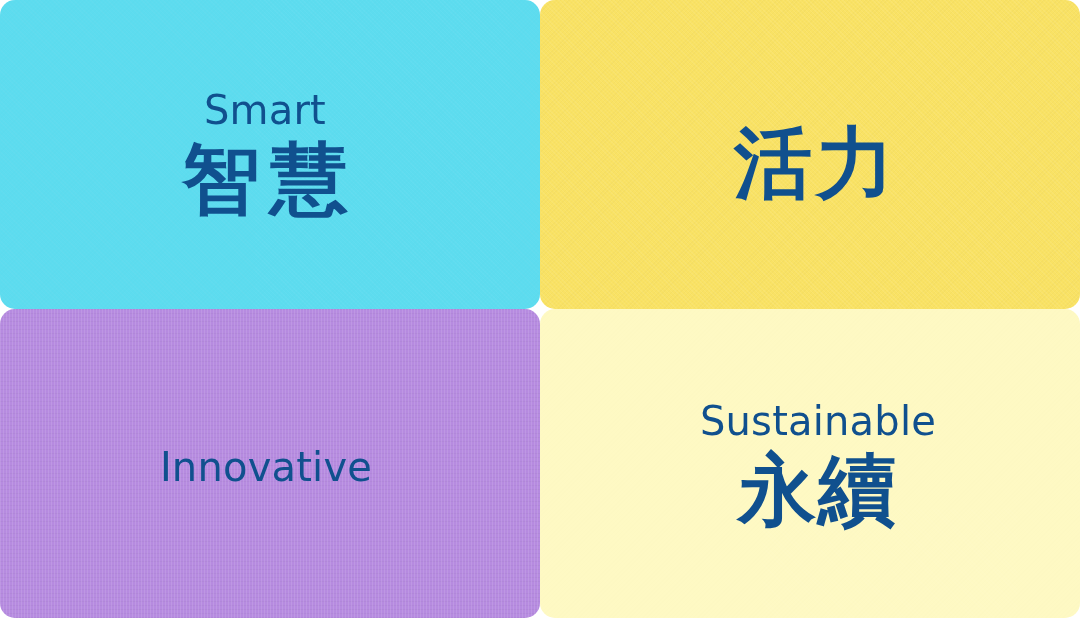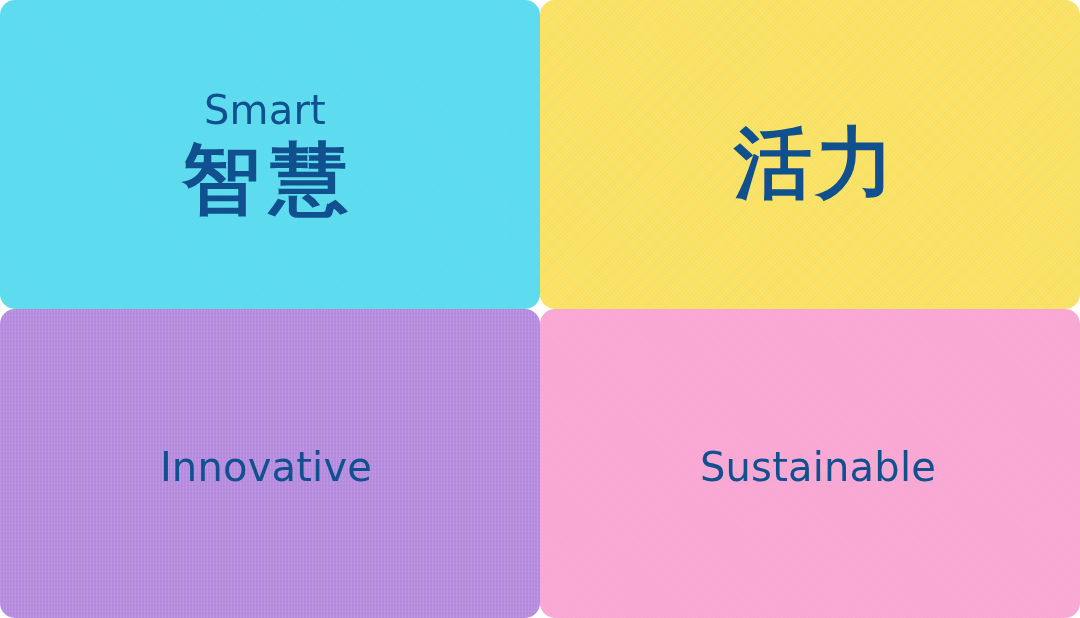--- a/index.html
+++ b/index.html
@@ -126,20 +126,21 @@
     </div>
   </section>
 
   <section class="quadrant q-innovative" style="background-color: rgb(182, 139, 224); color: rgb(16, 80, 142);">
     <div class="texture"></div>
     <div class="label-stack">
       <span class="label-en">Innovative</span>
     </div>
   </section>
 
-  <section class="quadrant q-sustainable" style="background-color: #f9a8d4; color: rgb(16, 80, 142);">
+  <section class="quadrant q-sustainable" style="background-color: #fef9c3; color: rgb(16, 80, 142);">
     <div class="texture"></div>
     <div class="label-stack">
       <span class="label-en">Sustainable</span>
+      <span class="label-zh">永續</span>
     </div>
   </section>
 
 </div>
 
 </body></html>

